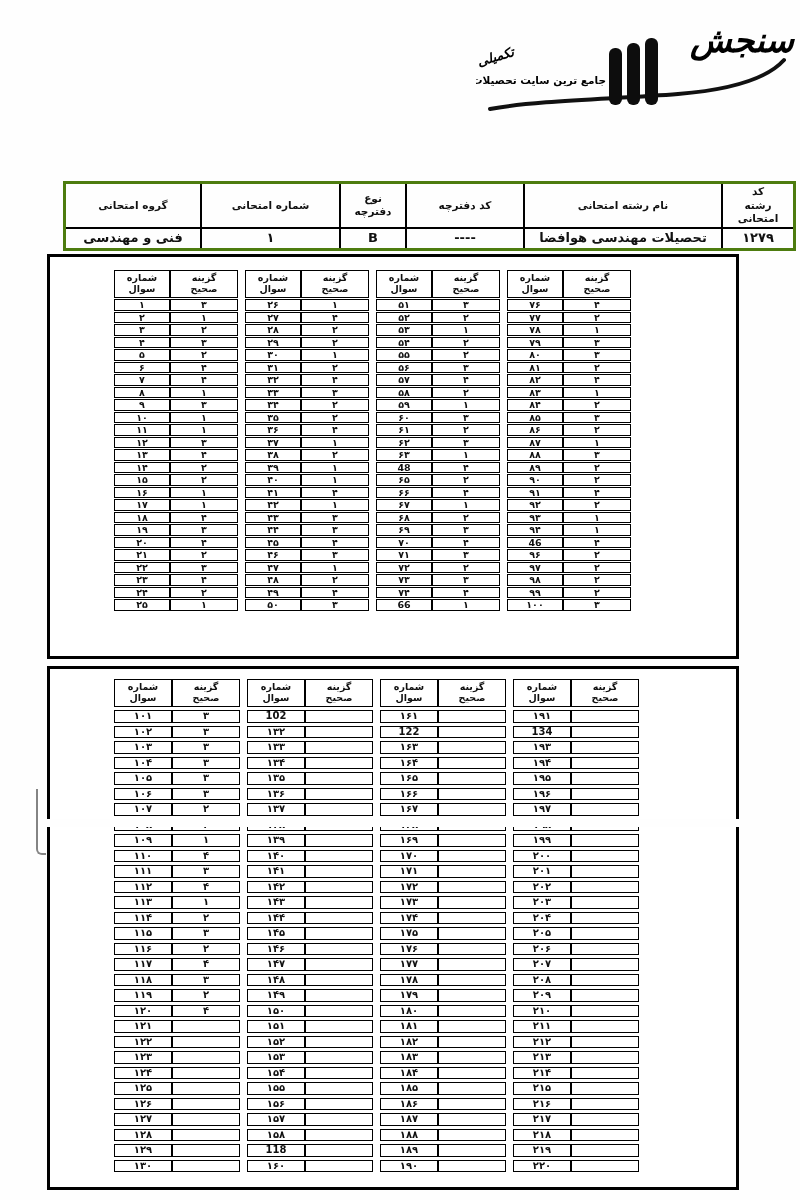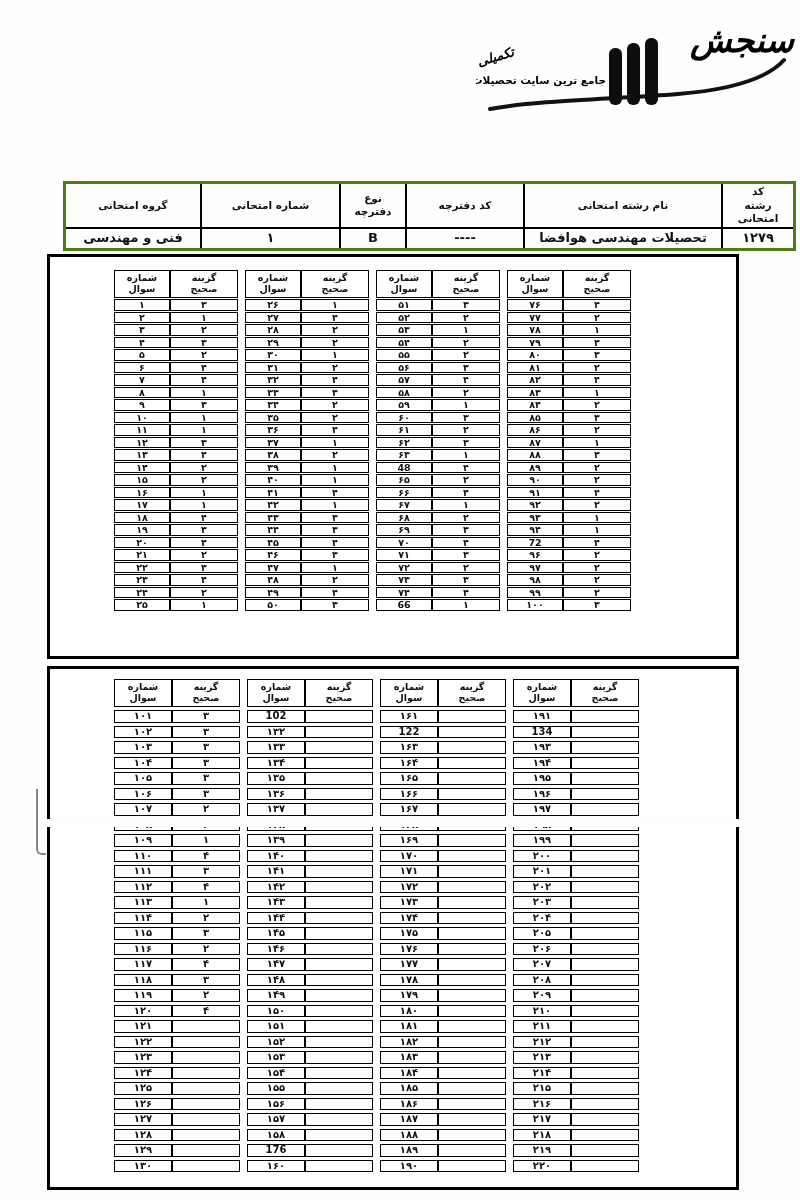--- a/index.html
+++ b/index.html
@@ -520,21 +520,21 @@
             </tr>
             <tr>
               <td class="q">۹۳</td>
               <td class="a">۱</td>
             </tr>
             <tr>
               <td class="q">۹۴</td>
               <td class="a">۱</td>
             </tr>
             <tr>
-              <td class="q">72</td>
+              <td class="q">46</td>
               <td class="a">۴</td>
             </tr>
             <tr>
               <td class="q">۹۶</td>
               <td class="a">۲</td>
             </tr>
             <tr>
               <td class="q">۹۷</td>
               <td class="a">۲</td>
             </tr>
@@ -801,21 +801,21 @@
             </tr>
             <tr>
               <td class="q">۱۵۷</td>
               <td class="a empty"></td>
             </tr>
             <tr>
               <td class="q">۱۵۸</td>
               <td class="a empty"></td>
             </tr>
             <tr>
-              <td class="q">176</td>
+              <td class="q">118</td>
               <td class="a empty"></td>
             </tr>
             <tr>
               <td class="q">۱۶۰</td>
               <td class="a empty"></td>
             </tr>
           </tbody>
         </table>
         <table class="pair">
           <tbody>

